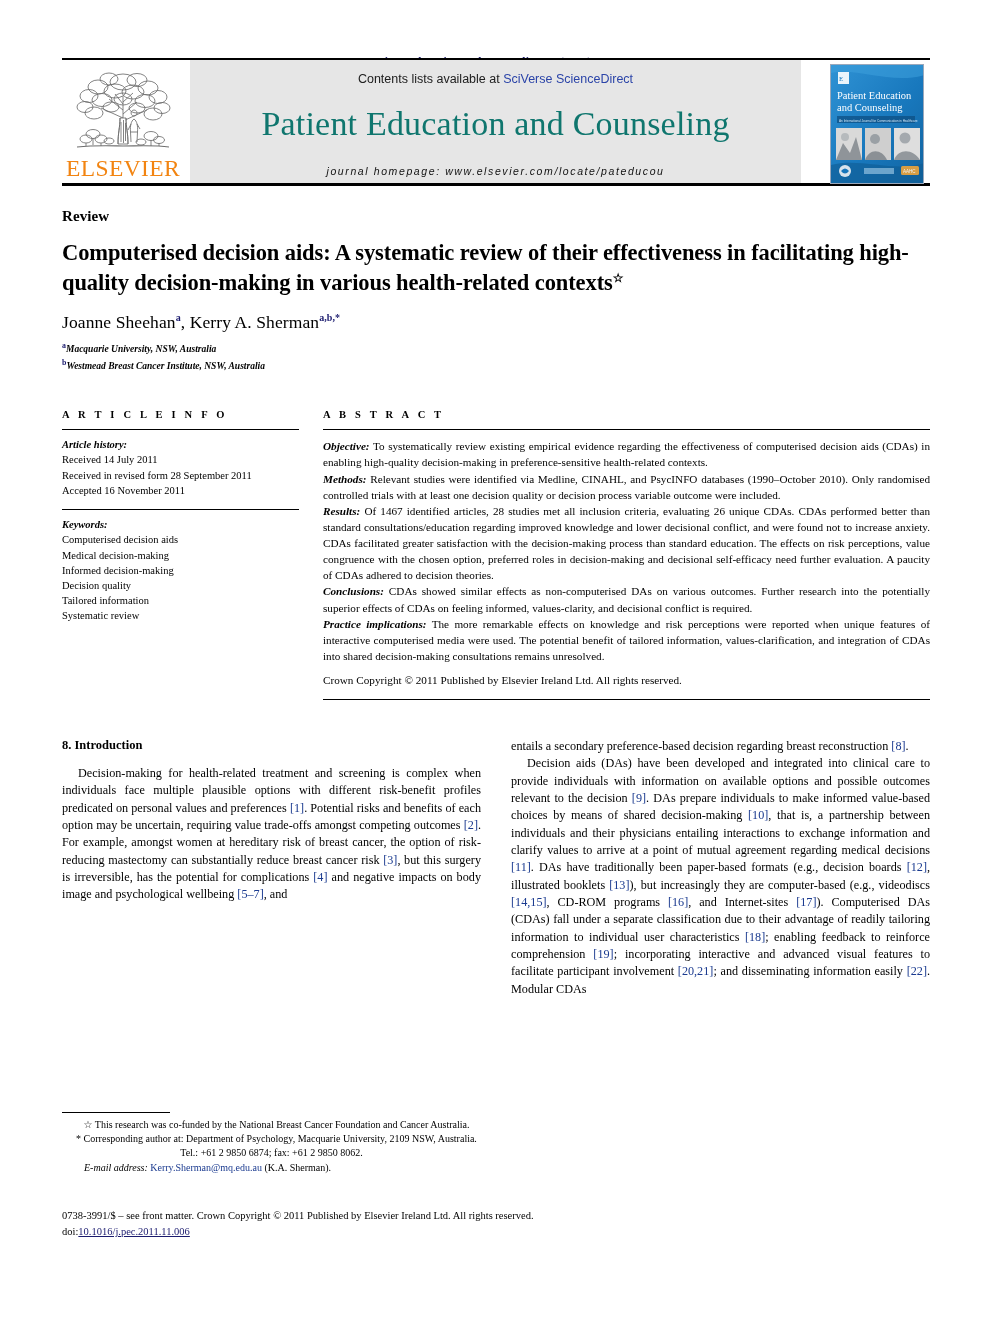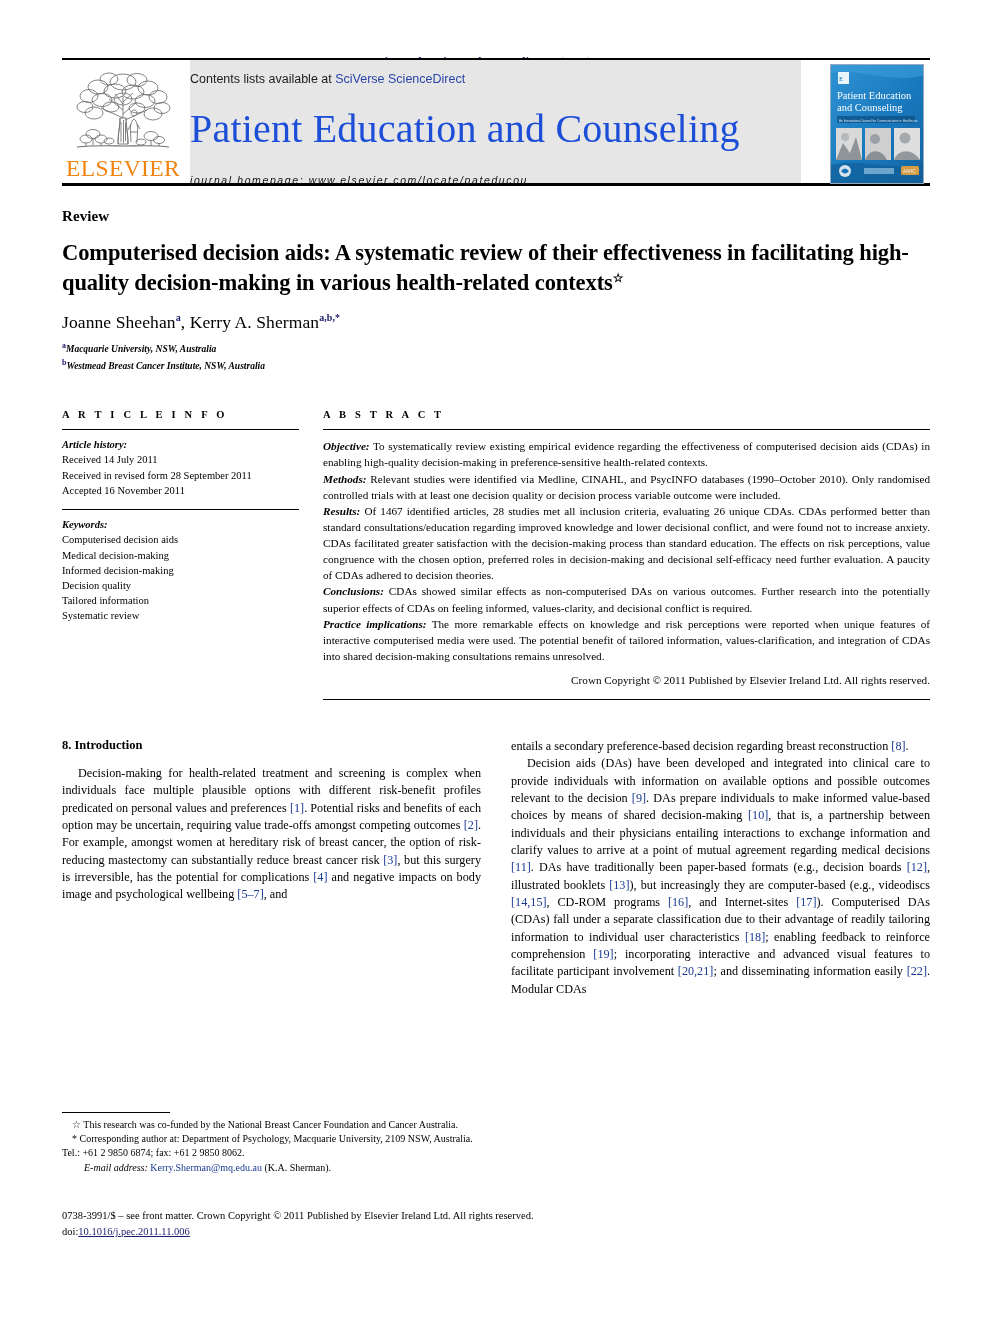--- a/index.html
+++ b/index.html
@@ -57,34 +57,35 @@
     margin-top: -1px;
   }
 
   .banner {
     flex: 1;
     background: #e6e6e6;
     margin-left: 6px;
     margin-right: 23px;
     display: flex;
     flex-direction: column;
+    align-items: center;
     justify-content: flex-start;
     padding-top: 12px;
   }
   .contents-line {
     font-family: "Liberation Sans", sans-serif;
     font-size: 12.5px;
     color: #202020;
   }
   .contents-line a { color: #2b44a8; text-decoration: none; }
   .journal-title {
     font-family: "Liberation Serif", serif;
-    font-size: 40px;
+    font-size: 34px;
     margin-top: 19px;
-    color: #1d4ed8;
+    color: #0f766e;
     letter-spacing: 0.2px;
   }
   .homepage-line {
     font-family: "Liberation Sans", sans-serif;
     font-size: 10.5px;
     letter-spacing: 1.6px;
     margin-top: 22px;
     color: #111;
     font-style: italic;
   }
@@ -126,21 +127,21 @@
     margin-bottom: 9px;
   }
   .rule { border-top: 1.4px solid #000; }
 
   .info-block { font-size: 10.5px; line-height: 1.45; padding-top: 7px; padding-bottom: 11px; }
   .info-block .ital { font-style: italic; font-weight: bold; }
 
   .abstract-body { font-size: 11.2px; line-height: 1.44; text-align: justify; padding-top: 8px; }
   .abstract-body p { margin: 0; }
   .abstract-body .lead { font-style: italic; font-weight: bold; }
-  .copyright-line { text-align: right; margin-top: 8px; font-size: 11.2px; }
+  .copyright-line { text-align: left; margin-top: 8px; font-size: 11.2px; }
   .abstract-rule-bottom { border-top: 1px solid #000; margin-top: 11px; }
 
   
   .body-cols { display: flex; margin-top: 38px; }
   .bcol { width: 419px; flex: 0 0 419px; }
   .bgap { flex: 1; }
   .h2 { font-size: 12.5px; font-weight: bold; margin-bottom: 12px; }
   .para { font-size: 12.2px; line-height: 1.42; text-align: justify; text-indent: 16px; margin: 0; }
   .para + .para { margin-top: 0; }
   .ref { color: #1a3a8f; }
@@ -148,21 +149,21 @@
   
   .footnotes {
     position: absolute;
     left: 62px;
     width: 419px;
     top: 1112px;
     font-size: 10px;
     line-height: 1.42;
   }
   .fn-rule { border-top: 1.2px solid #000; width: 108px; margin-bottom: 5px; }
-  .fn { text-indent: 10px; margin: 0; }
+  .fn { text-indent: 10px; margin: 0; text-align: center; }
   .fn .sym { }
   .fn-email { text-indent: 22px; margin: 0; }
   .fn-email .ital { font-style: italic; }
   .fn-email a { color: #1a3a8f; text-decoration: none; }
 
   .page-footer {
     position: absolute;
     left: 62px;
     top: 1208px;
     font-size: 10.5px;

